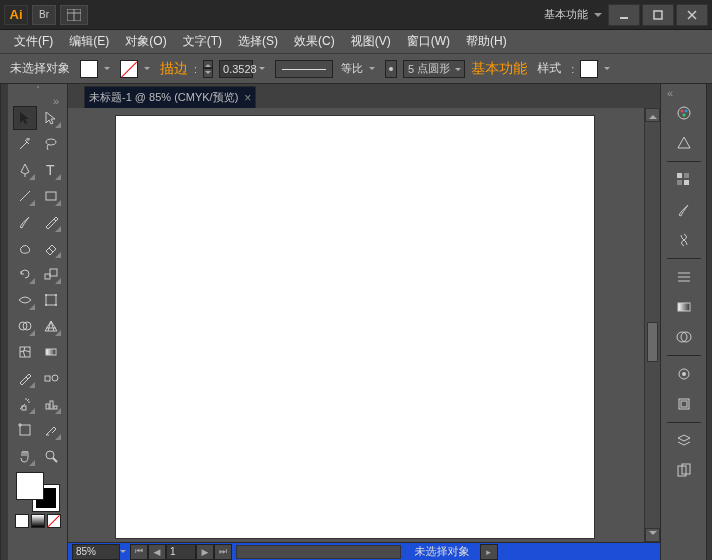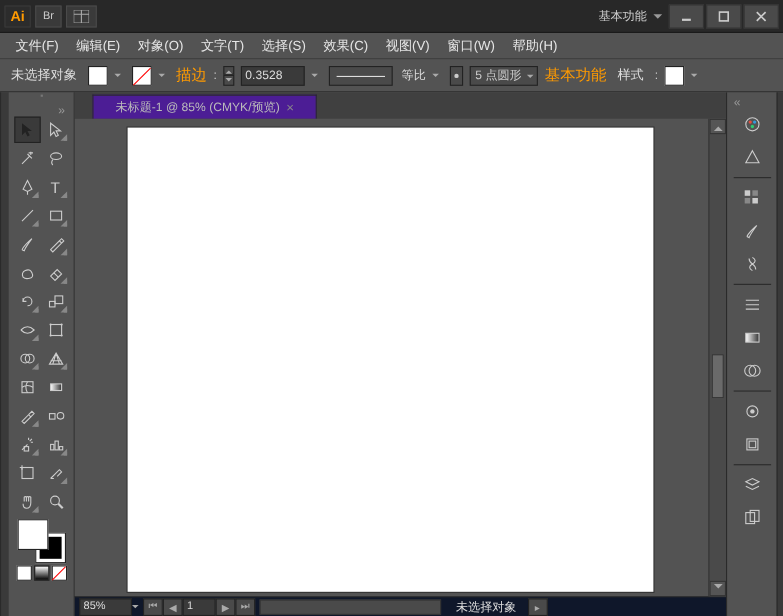--- a/index.html
+++ b/index.html
@@ -23,21 +23,21 @@
 
 .controlbar { height: 30px; background: #535353; display: flex; align-items: center; padding: 0 6px; gap: 6px; border-bottom: 1px solid #2a2a2a; }
 .sel-label { color: #ddd; font-size: 12px; padding: 0 4px; }
 .swatch { width: 18px; height: 18px; }
 .swatch.fill { background: #fff; border: 1px solid #222; }
 .swatch.none { background: #fff; border: 1px solid #222; position: relative; }
 .swatch.none::after { content: ""; position: absolute; width: 140%; height: 1px; background: red; top: 50%; left: -20%; transform: rotate(-45deg); }
 .dd-arrow { width: 10px; display: flex; align-items: center; }
 .dd-arrow::before { content: ""; border: 3px solid transparent; border-top-color: #aaa; margin-top: 3px; }
 .ctrl-label { color: #ff9a00; font-size: 14px; }
-.num-input { width: 58px; height: 18px; background: #3a3a3a; border: 1px solid #222; color: #ddd; font-size: 11px; padding: 0 3px; display: flex; align-items: center; }
+.num-input { width: 34px; height: 18px; background: #3a3a3a; border: 1px solid #222; color: #ddd; font-size: 11px; padding: 0 3px; display: flex; align-items: center; }
 .spin { width: 10px; height: 18px; display: flex; flex-direction: column; }
 .spin div { flex: 1; border: 1px solid #222; background: #4a4a4a; display: flex; align-items: center; justify-content: center; }
 .spin div::before { content: ""; border: 3px solid transparent; }
 .spin .up::before { border-bottom-color: #aaa; }
 .spin .dn::before { border-top-color: #aaa; margin-top: 2px; }
 .stroke-preview { width: 58px; height: 18px; background: #4a4a4a; border: 1px solid #222; position: relative; }
 .stroke-preview::after { content: ""; position: absolute; left: 6px; right: 6px; top: 50%; height: 1px; background: #ddd; }
 .label-eq { color: #ddd; font-size: 11px; margin-left: 2px; }
 .dash { width: 12px; height: 18px; background: #4a4a4a; border: 1px solid #222; display: flex; align-items: center; justify-content: center; }
 .dash span { width: 4px; height: 4px; background: #ccc; border-radius: 50%; }
@@ -65,34 +65,34 @@
 .mini-sw div { width: 14px; height: 14px; border: 1px solid #222; }
 .mini-sw .c1 { background: #fff; }
 .mini-sw .c2 { background: linear-gradient(#fff, #000); }
 .mini-sw .c3 { background: #fff; position: relative; }
 .mini-sw .c3::after { content: ""; position: absolute; width: 140%; height: 1px; background: red; top: 50%; left: -20%; transform: rotate(-45deg); }
 
 
 .doc-col { flex: 1; display: flex; flex-direction: column; background: #535353; }
 .tab-row { height: 24px; display: flex; align-items: flex-end; background: #404040; }
 .tab-spacer { width: 16px; height: 24px; background: #404040;}
-.tab { height: 22px; background: #4c1d95; padding: 0 20px; display: flex; align-items: center; gap: 6px; color: #bbb; font-size: 11px; border: 1px solid #2a2a2a; border-bottom: none; }
+.tab { height: 22px; background: #0f172a; padding: 0 4px; display: flex; align-items: center; gap: 6px; color: #bbb; font-size: 11px; border: 1px solid #2a2a2a; border-bottom: none; }
 .tab .x { color: #888; font-size: 12px; }
 .canvas-wrap { flex: 1; background: #535353; position: relative; padding: 6px; }
 .canvas { position: absolute; left: 48px; top: 8px; width: 478px; height: 422px; background: #fff; box-shadow: 0 0 0 1px #333; }
 .vscroll { position: absolute; right: 0; top: 0; bottom: 0; width: 16px; background: #4a4a4a; border-left: 1px solid #333; }
 .vscroll .arr { height: 14px; display: flex; align-items: center; justify-content: center; background: #555; border: 1px solid #333;}
 .vscroll .arr::before { content: ""; border: 4px solid transparent; }
 .vscroll .arr.up::before { border-bottom-color: #aaa; }
 .vscroll .arr.dn::before { border-top-color: #aaa; }
 .vscroll .thumb { position: absolute; left: 2px; right: 2px; top: 200px; height: 40px; background: #6a6a6a; border: 1px solid #333; }
 .vscroll .track { position: absolute; top: 14px; bottom: 14px; left: 0; right: 0; }
 
 
-.statusbar { height: 18px; background: #0f172a; display: flex; align-items: center; border-top: 1px solid #2a2a2a; }
+.statusbar { height: 18px; background: #1d4ed8; display: flex; align-items: center; border-top: 1px solid #2a2a2a; }
 .zoom-box { width: 48px; height: 16px; background: #3a3a3a; border: 1px solid #222; color: #ddd; font-size: 10px; padding: 0 3px; display: flex; align-items: center; margin-left: 4px; }
 .nav-btn { width: 18px; height: 16px; background: #4a4a4a; border: 1px solid #222; display: flex; align-items: center; justify-content: center; font-size: 9px; color: #aaa; }
 .page-box { width: 30px; height: 16px; background: #3a3a3a; border: 1px solid #222; color: #ddd; font-size: 10px; display: flex; align-items: center; padding: 0 3px; }
 .hscroll { flex: 1; height: 14px; background: #4a4a4a; margin: 0 4px; border: 1px solid #333; position: relative; }
 .status-text { padding: 0 10px; color: #ddd; font-size: 11px; }
 
 
 .right-col { width: 46px; background: #535353; border-left: 1px solid #2a2a2a; display: flex; flex-direction: column; align-items: center; padding-top: 4px;}
 .right-grip { height: 10px; display:flex; align-items:center; justify-content:flex-start; width:100%; padding-left:6px;}
 .right-grip::before { content: "«"; color:#999; font-size:11px;}

